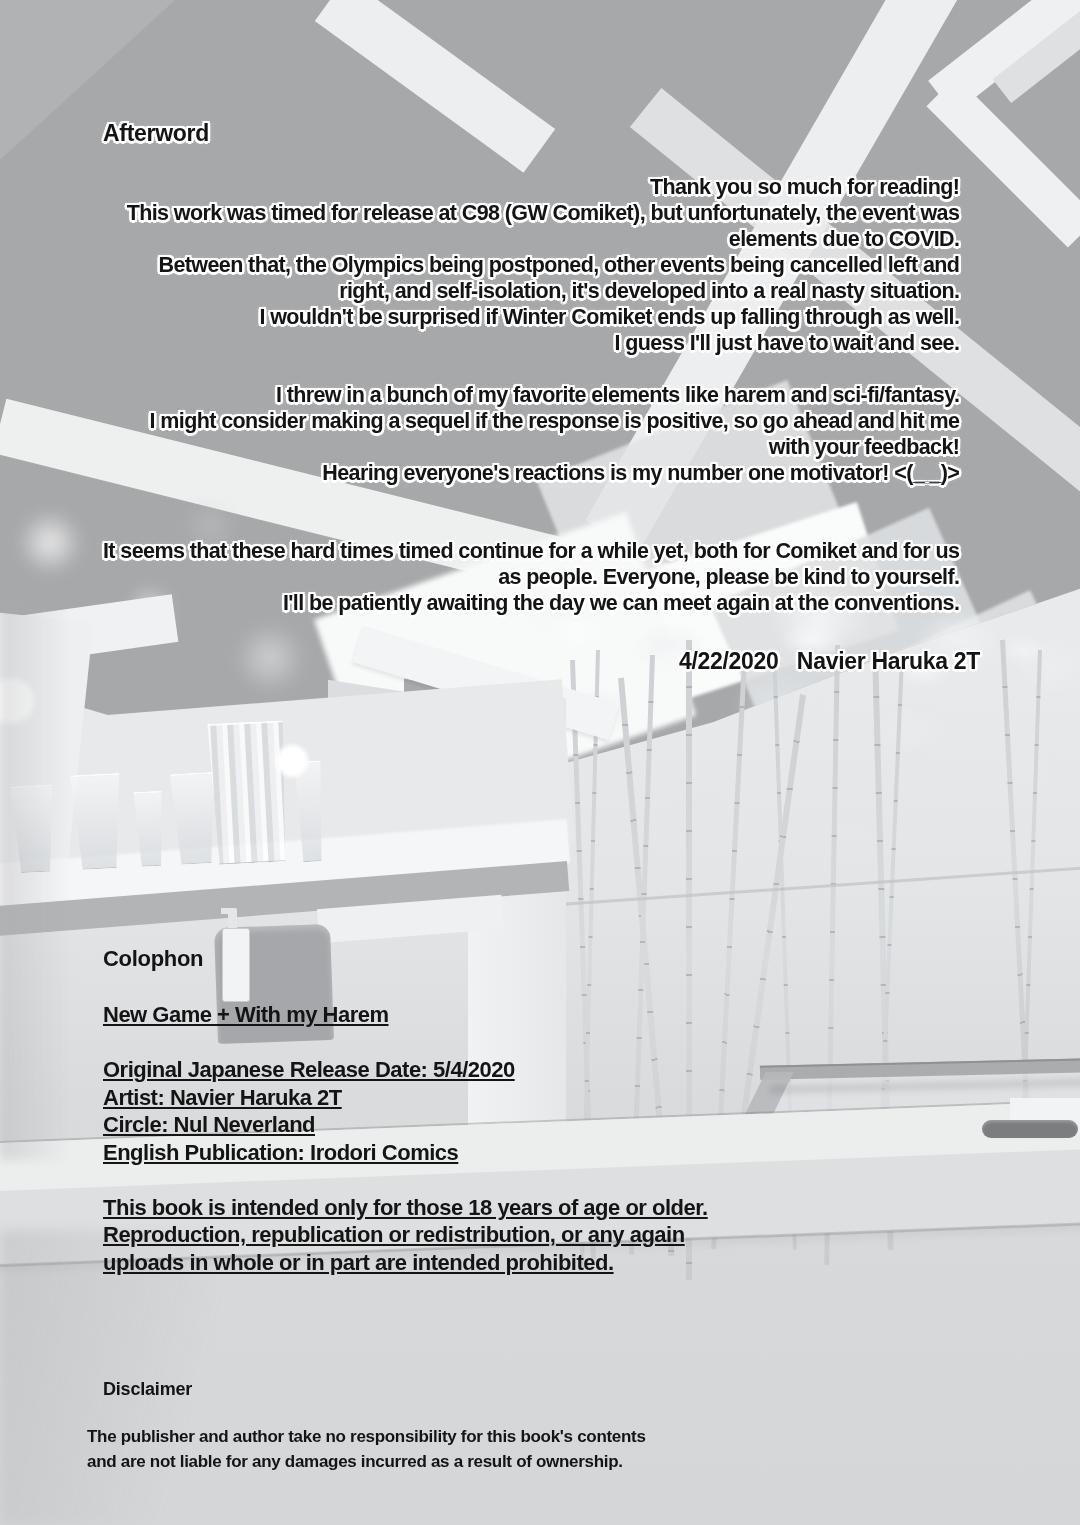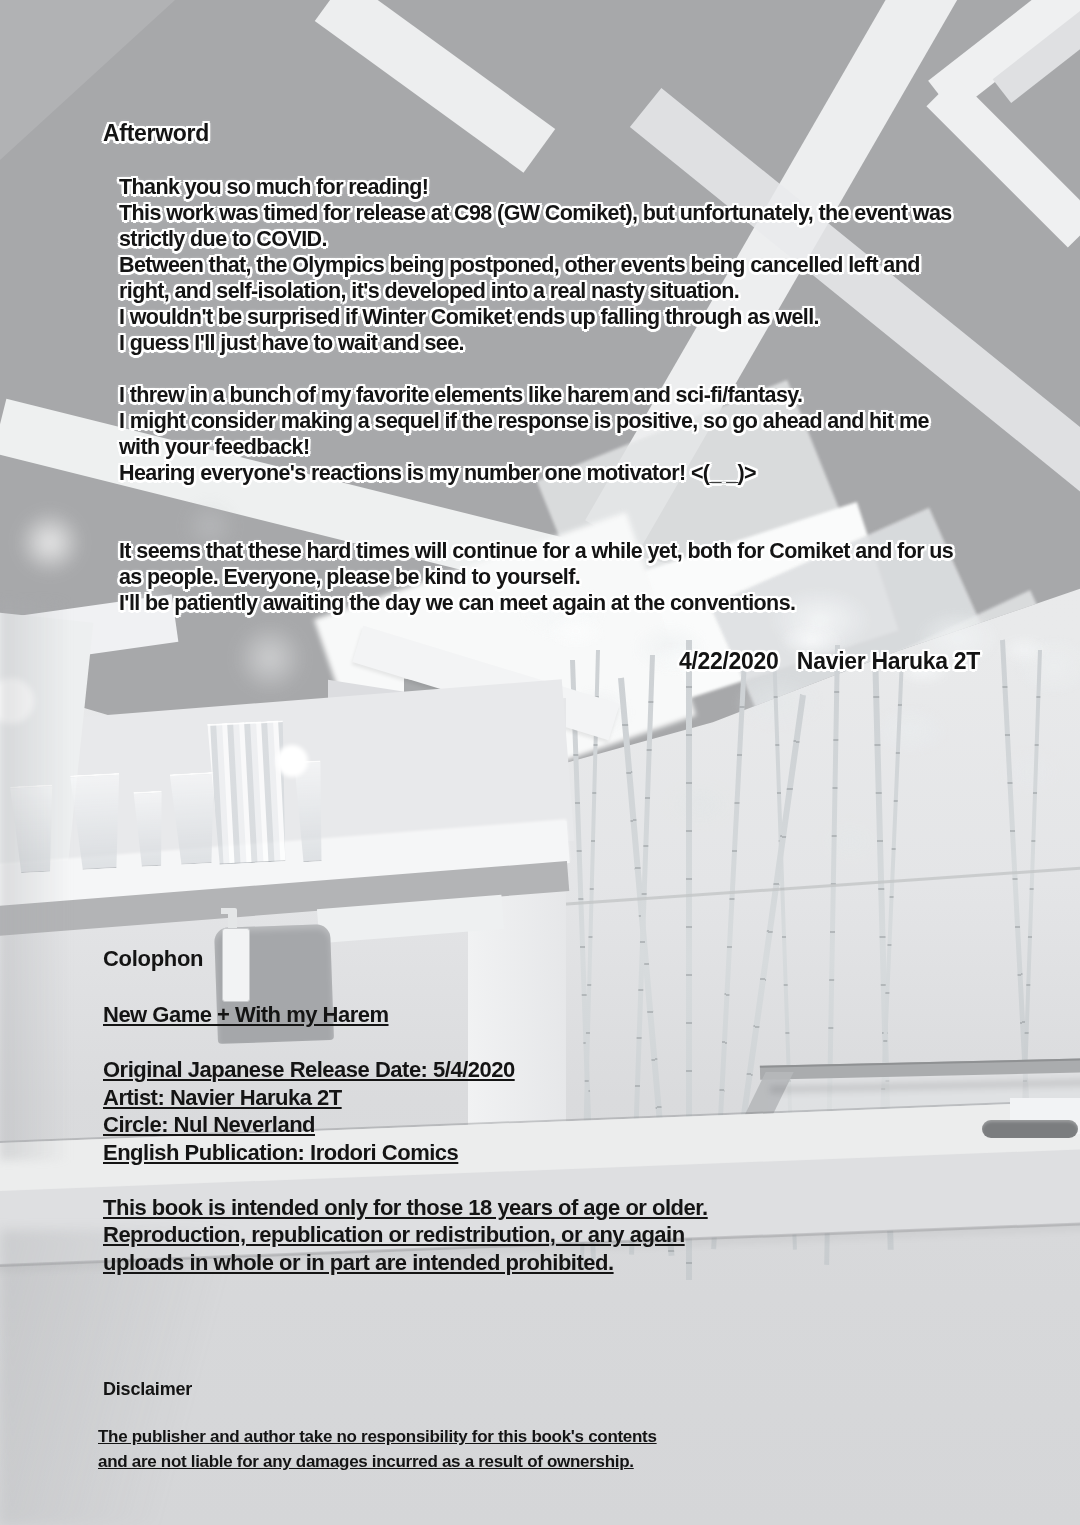--- a/index.html
+++ b/index.html
@@ -18,29 +18,30 @@
   .beam{background:var(--beam-white,#edeeef);}
   .diamond{filter:blur(1.5px);}
   
   .txt{color:var(--ink,#141414);font-weight:700;z-index:50;}
   .outlined{
     text-shadow:-2px -2px 0 var(--outline,#fff),2px -2px 0 var(--outline,#fff),
       -2px 2px 0 var(--outline,#fff),2px 2px 0 var(--outline,#fff),
       -2.5px 0 0 var(--outline,#fff),2.5px 0 0 var(--outline,#fff),
       0 -2.5px 0 var(--outline,#fff),0 2.5px 0 var(--outline,#fff),
       0 0 4px var(--outline,#fff);
+    text-align:right;
   }
   .line{height:var(--lh,26px);white-space:pre;}
   .afterword-heading{left:103px;top:120px;font-size:23px;letter-spacing:-0.3px;}
-  .afterword-body{left:103px;top:175px;--lh:26px;font-size:21.5px;letter-spacing:-0.6px;margin-left:16px;}
+  .afterword-body{left:103px;top:175px;--lh:26px;font-size:21.5px;letter-spacing:-0.6px;}
   .signature{left:103px;right:100px;top:648px;text-align:right;font-size:23px;letter-spacing:-0.3px;white-space:pre;}
   .colophon-heading{left:103px;top:946px;font-size:22px;letter-spacing:-0.3px;}
   .colophon-body{left:103px;top:1002px;--lh:27.5px;font-size:22px;letter-spacing:-0.5px;text-decoration:underline;}
   .disclaimer-heading{left:103px;top:1379px;font-size:18px;letter-spacing:-0.2px;}
-  .disclaimer-body{left:98px;top:1427px;--lh:25px;font-size:17px;letter-spacing:-0.3px;text-decoration:underline;}
+  .disclaimer-body{left:87px;top:1427px;--lh:25px;font-size:17px;letter-spacing:-0.3px;}
   .glass{
     position:absolute;
     background:linear-gradient(180deg,rgba(252,253,254,.5),rgba(210,214,218,.65));
     border:1px solid rgba(130,136,142,.45);border-top:2px solid rgba(255,255,255,.9);
     clip-path:polygon(6% 0,94% 0,80% 100%,20% 100%);
   }
   .stalk{
     background:
       repeating-linear-gradient(180deg,transparent 0 46px,rgba(150,155,158,.55) 46px 48px),
       linear-gradient(180deg,#cdd1d4 0%,#d7dbdd 50%,#c8cccf 100%);
@@ -151,33 +152,33 @@
   <div class="abs" style="left:-25px;top:1243px;width:1140px;height:3px;background:rgba(110,112,115,.25);transform:rotate(-2.2deg);"></div>
   <div class="abs" style="left:1010px;top:1098px;width:72px;height:36px;background:#f2f3f5;"></div>
   <div class="abs" style="left:982px;top:1120px;width:96px;height:18px;background:var(--sink-dark,#7b7d7f);border-radius:9px;box-shadow:inset 0 2px 3px rgba(255,255,255,.25);"></div>
   <div class="abs" style="left:0;top:1230px;width:320px;height:295px;background:linear-gradient(105deg,rgba(150,152,155,.25),transparent 60%);filter:blur(6px);"></div>
   <div class="abs" style="left:0;top:600px;width:70px;height:560px;background:linear-gradient(90deg,rgba(170,172,175,.35),transparent);filter:blur(4px);"></div>
 
   <div class="abs txt outlined afterword-heading">Afterword</div>
   <div class="abs txt outlined afterword-body">
       <div class="line">Thank you so much for reading!</div>
       <div class="line">This work was timed for release at C98 (GW Comiket), but unfortunately, the event was</div>
-      <div class="line">strictly due to COVID.</div>
+      <div class="line">elements due to COVID.</div>
       <div class="line">Between that, the Olympics being postponed, other events being cancelled left and</div>
       <div class="line">right, and self-isolation, it's developed into a real nasty situation.</div>
       <div class="line">I wouldn't be surprised if Winter Comiket ends up falling through as well.</div>
       <div class="line">I guess I'll just have to wait and see.</div>
       <div class="line"></div>
       <div class="line">I threw in a bunch of my favorite elements like harem and sci-fi/fantasy.</div>
       <div class="line">I might consider making a sequel if the response is positive, so go ahead and hit me</div>
       <div class="line">with your feedback!</div>
       <div class="line">Hearing everyone's reactions is my number one motivator! &lt;(_ _)&gt;</div>
       <div class="line"></div>
       <div class="line"></div>
-      <div class="line">It seems that these hard times will continue for a while yet, both for Comiket and for us</div>
+      <div class="line">It seems that these hard times timed continue for a while yet, both for Comiket and for us</div>
       <div class="line">as people. Everyone, please be kind to yourself.</div>
       <div class="line">I'll be patiently awaiting the day we can meet again at the conventions.</div>
     </div>
   <div class="abs txt outlined signature">4/22/2020   Navier Haruka 2T</div>
 
   <div class="abs txt colophon-heading">Colophon</div>
   <div class="abs txt colophon-body">
       <div class="line">New Game + With my Harem</div>
       <div class="line"></div>
       <div class="line">Original Japanese Release Date: 5/4/2020</div>

